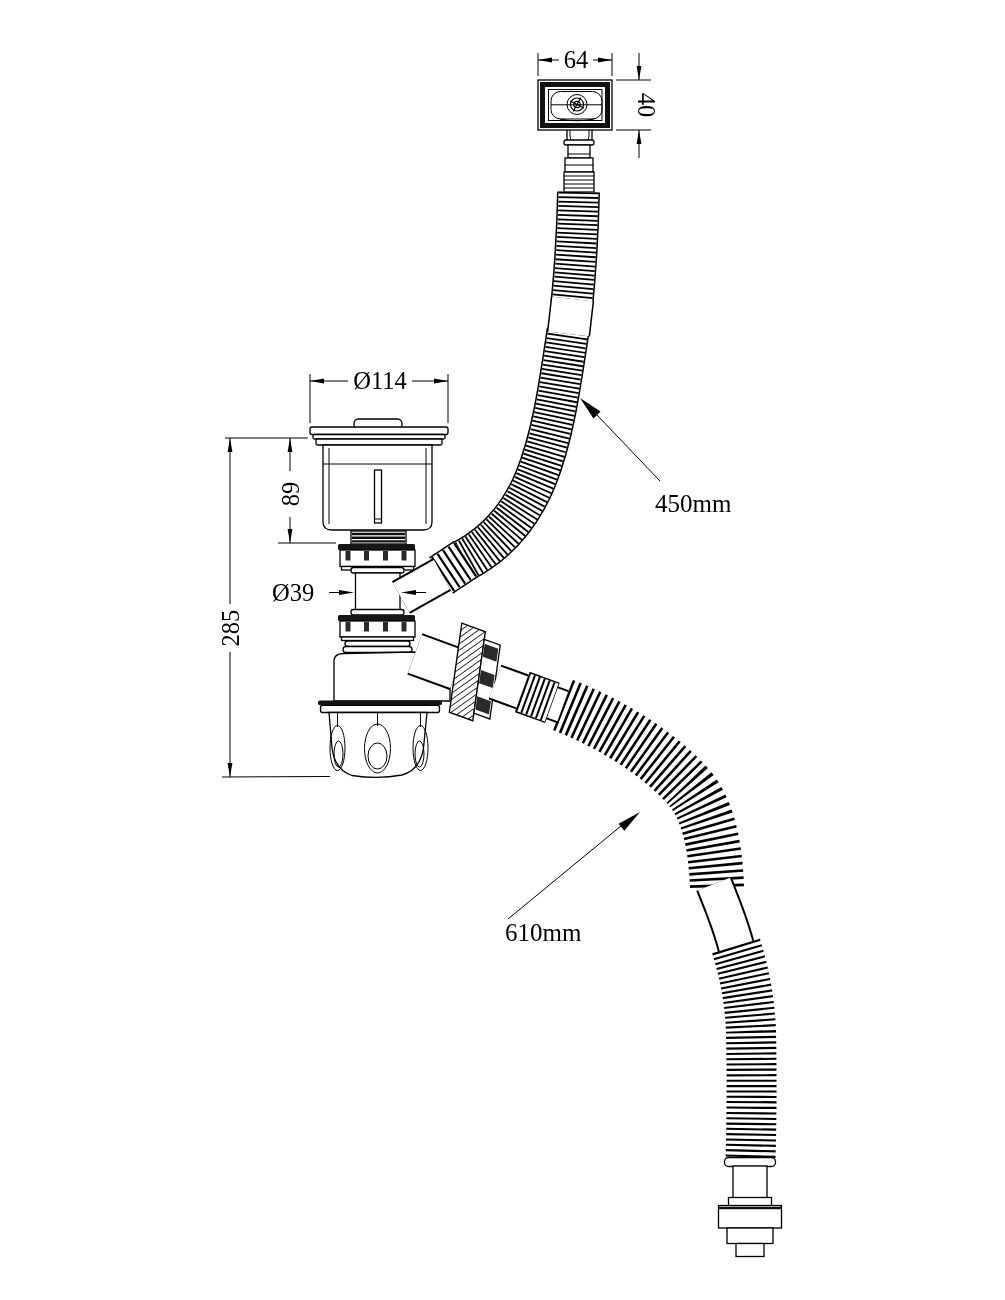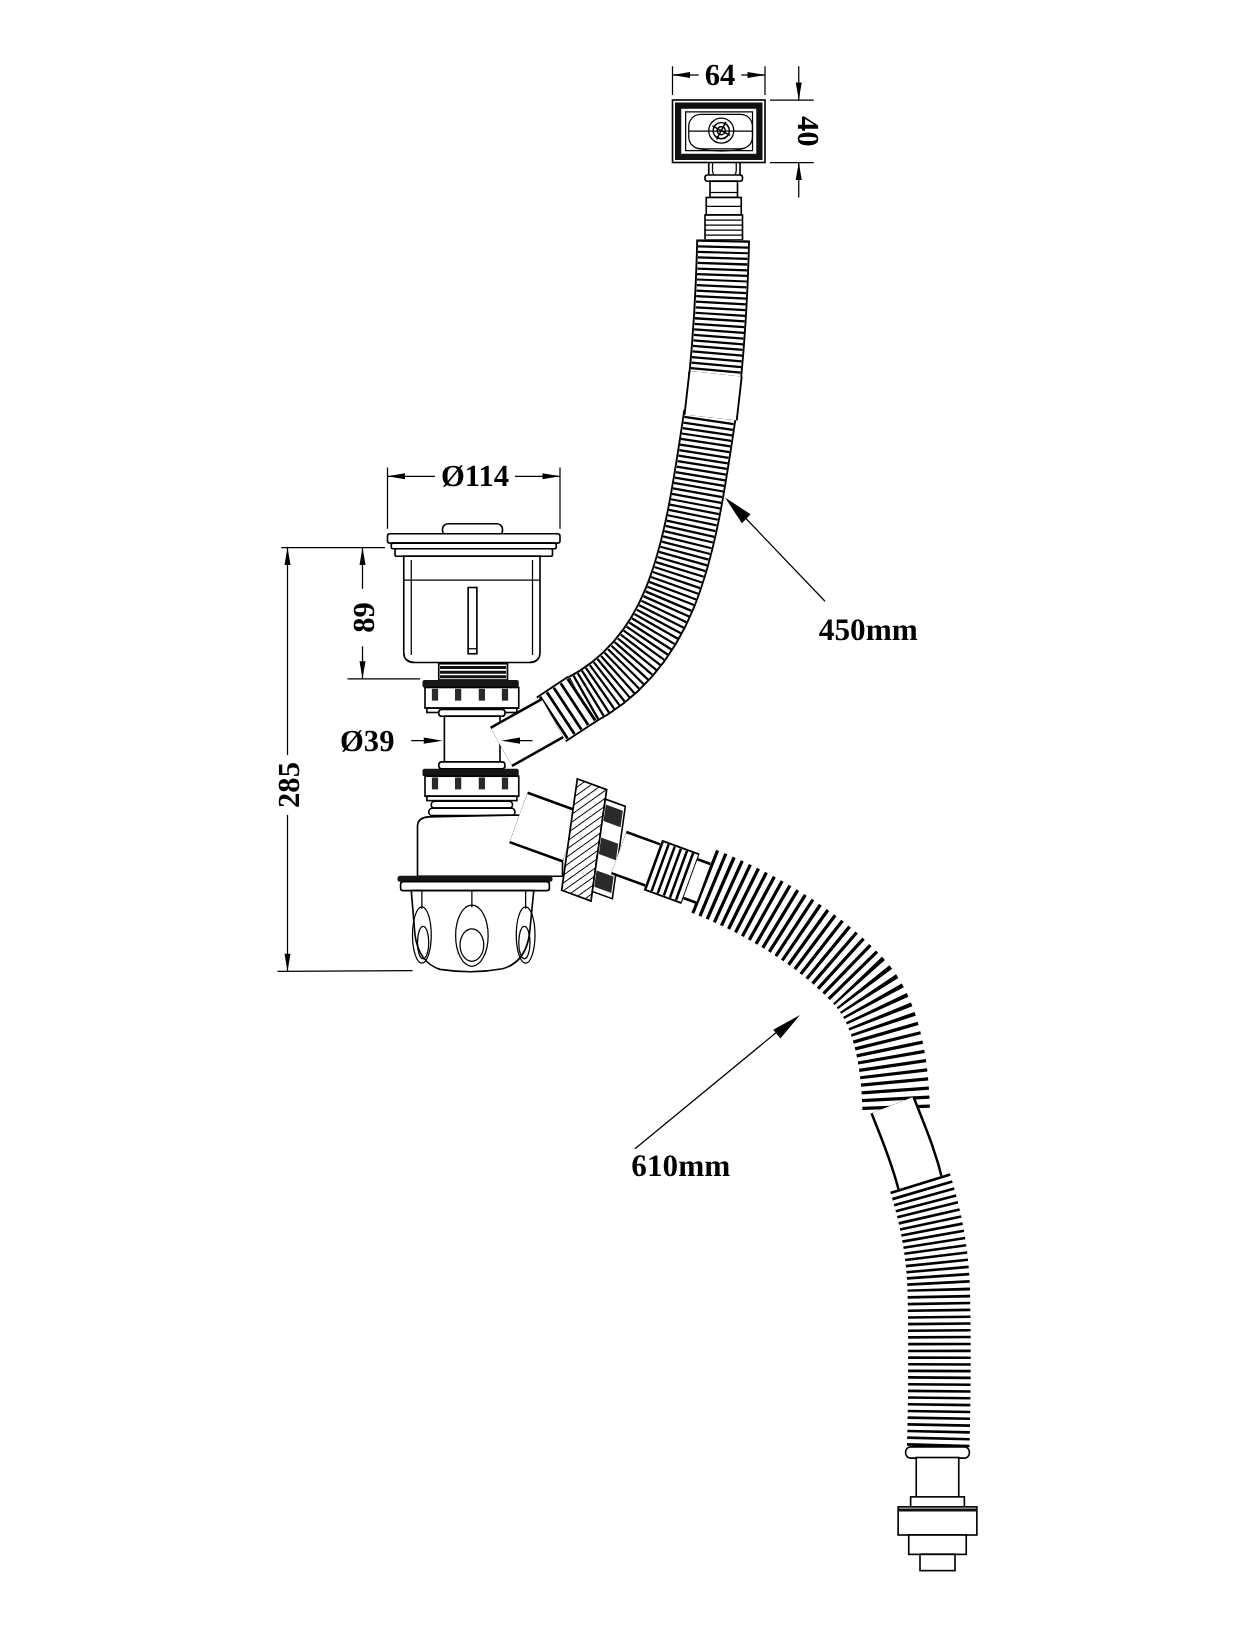--- a/index.html
+++ b/index.html
@@ -1,16 +1,16 @@
 <!DOCTYPE html>
 <html><head>
 <meta charset="utf-8">
 <style>
   html,body{margin:0;padding:0;background:#fff;}
-  .canvas{width:1005px;height:1300px;background:#fff;position:relative;overflow:hidden;font-weight:bold;}
+  .canvas{width:1005px;height:1300px;background:#fff;position:relative;overflow:hidden;}
   text{font-family:"Liberation Serif","DejaVu Serif",serif;fill:#000;}
   .dimtxt{font-size:24.5px;}
   .lbltxt{font-size:25px;}
   .ln{stroke:#000;fill:none;stroke-width:1.2;}
   .thin{stroke:#000;fill:none;stroke-width:1;}
   .wfill{fill:#ffffff;stroke:#000;stroke-width:1.3;}
   .dk{fill:#161616;stroke:none;}
   .rib{fill:#2a2a2a;stroke:none;}
   .arrow{fill:#000;stroke:none;}
   .hO{fill:none;stroke:#000;}

